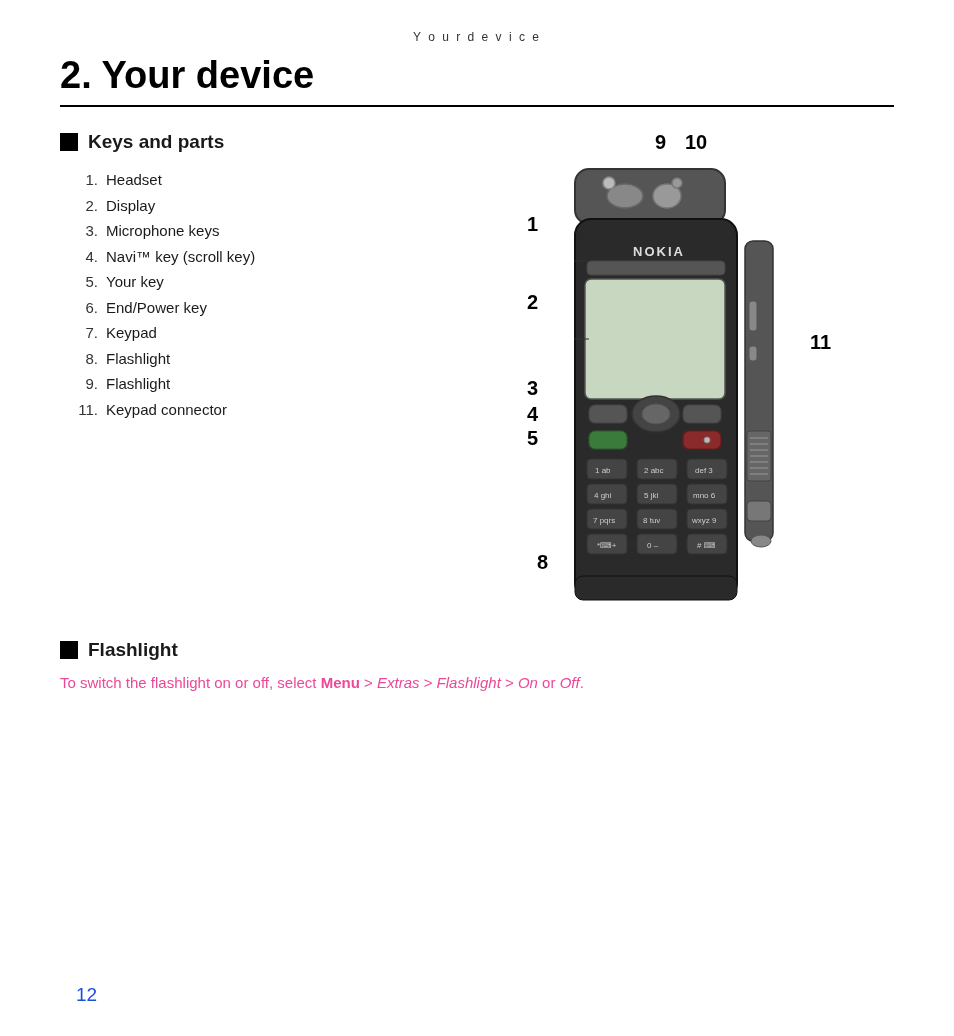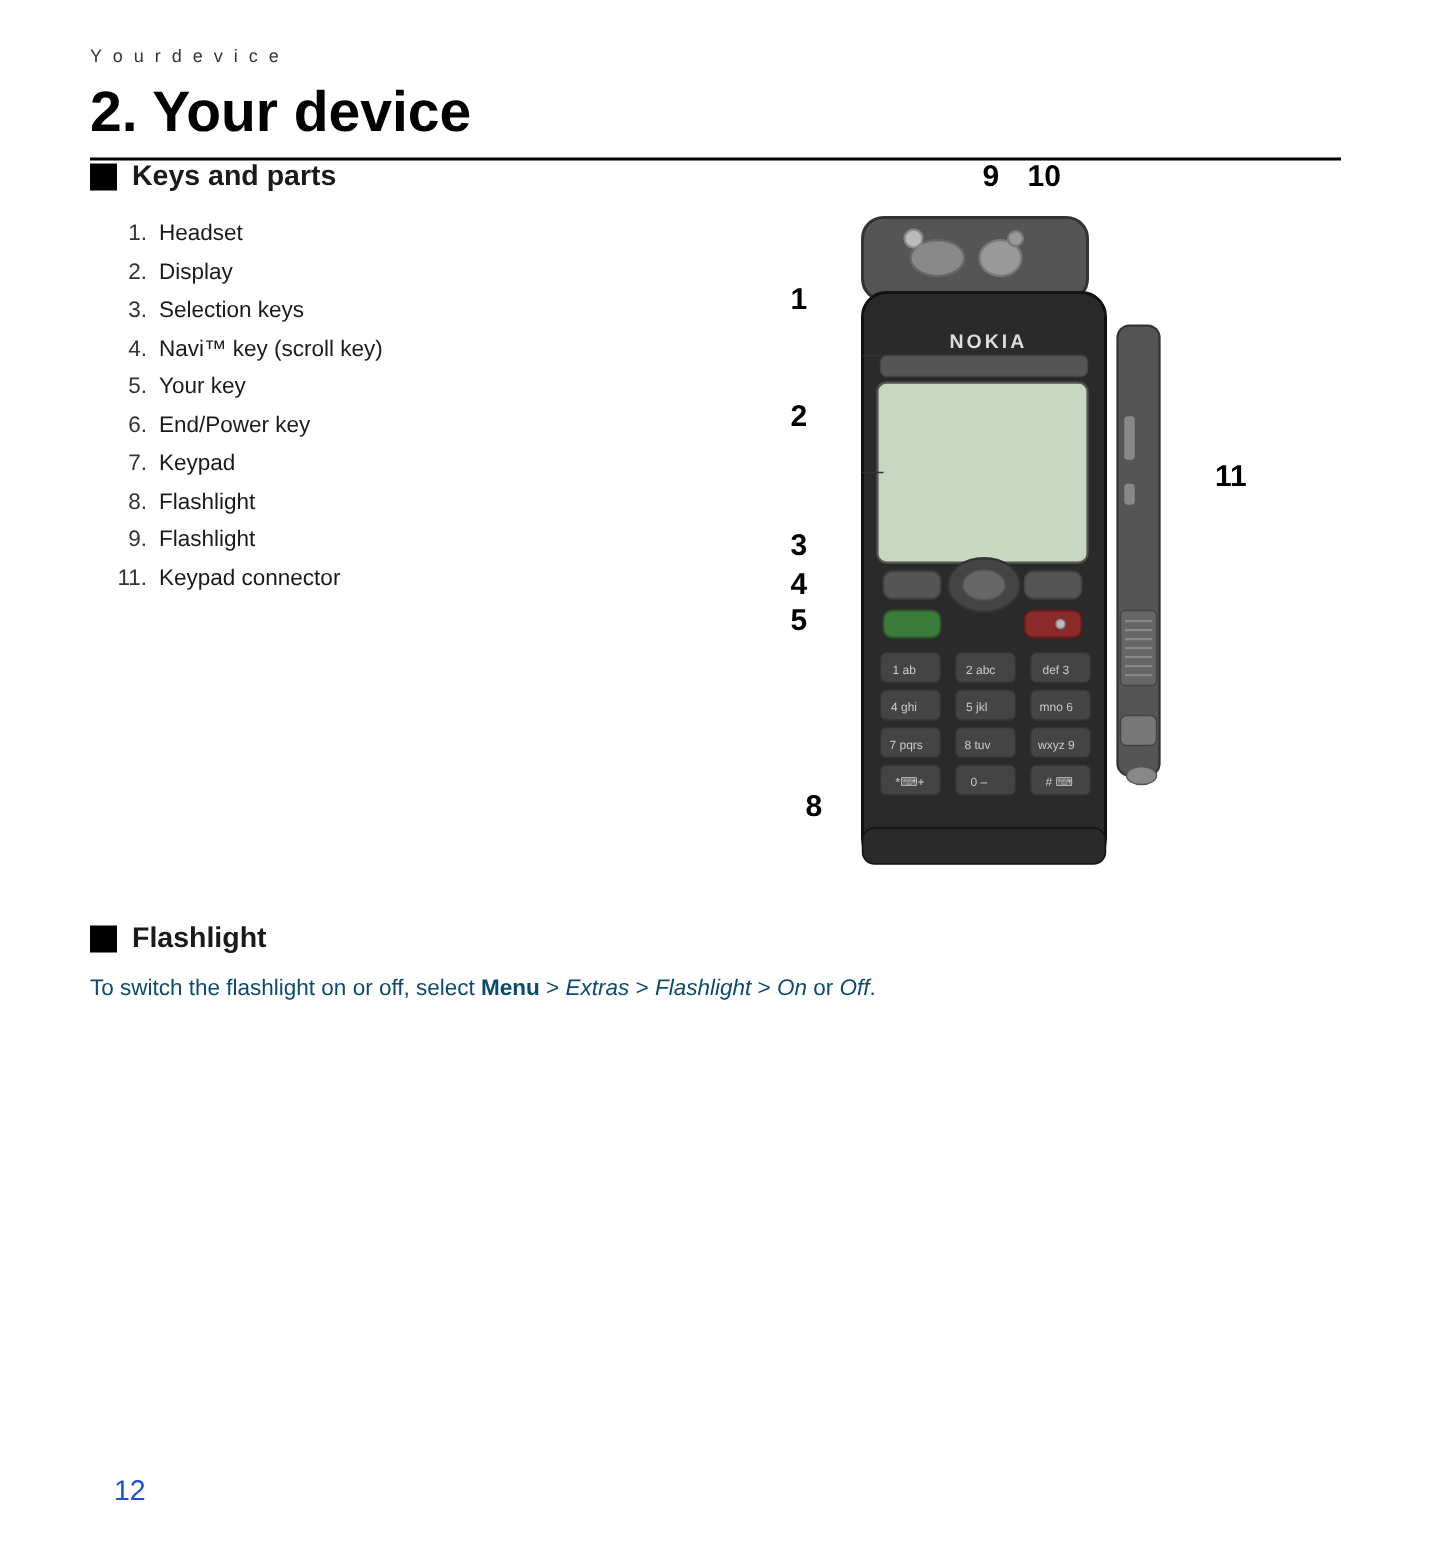--- a/index.html
+++ b/index.html
@@ -15,27 +15,29 @@
     .page {
       padding: 30px 60px 30px 60px;
       position: relative;
     }
     .breadcrumb {
       font-size: 12px;
       letter-spacing: 2px;
       color: #333;
       margin-bottom: 10px;
       font-weight: normal;
+      text-align: center;
     }
     .chapter-title {
       font-size: 38px;
       font-weight: bold;
       color: #000;
       border-bottom: 2px solid #000;
       padding-bottom: 8px;
+      margin-bottom: 24px;
     }
     .content-area {
       display: flex;
       gap: 20px;
     }
     .left-column {
       flex: 0 0 380px;
     }
     .section-heading {
       display: flex;
@@ -101,21 +103,21 @@
     .flashlight-section {
       margin-top: 28px;
       clear: both;
     }
     .flashlight-section .section-heading {
       margin-bottom: 10px;
     }
     .flashlight-desc {
       font-size: 15px;
       line-height: 1.6;
-      color: #0c4a6e;
+      color: #ec4899;
     }
     .flashlight-desc strong {
       font-weight: bold;
     }
     .flashlight-desc em {
       font-style: italic;
     }
 
     .page-number {
       position: absolute;
@@ -143,21 +145,21 @@
         <li>
             <span class="num">1.</span>
             <span>Headset</span>
           </li>
         <li>
             <span class="num">2.</span>
             <span>Display</span>
           </li>
         <li>
             <span class="num">3.</span>
-            <span>Selection keys</span>
+            <span>Microphone keys</span>
           </li>
         <li>
             <span class="num">4.</span>
             <span>Navi™ key (scroll key)</span>
           </li>
         <li>
             <span class="num">5.</span>
             <span>Your key</span>
           </li>
         <li>

